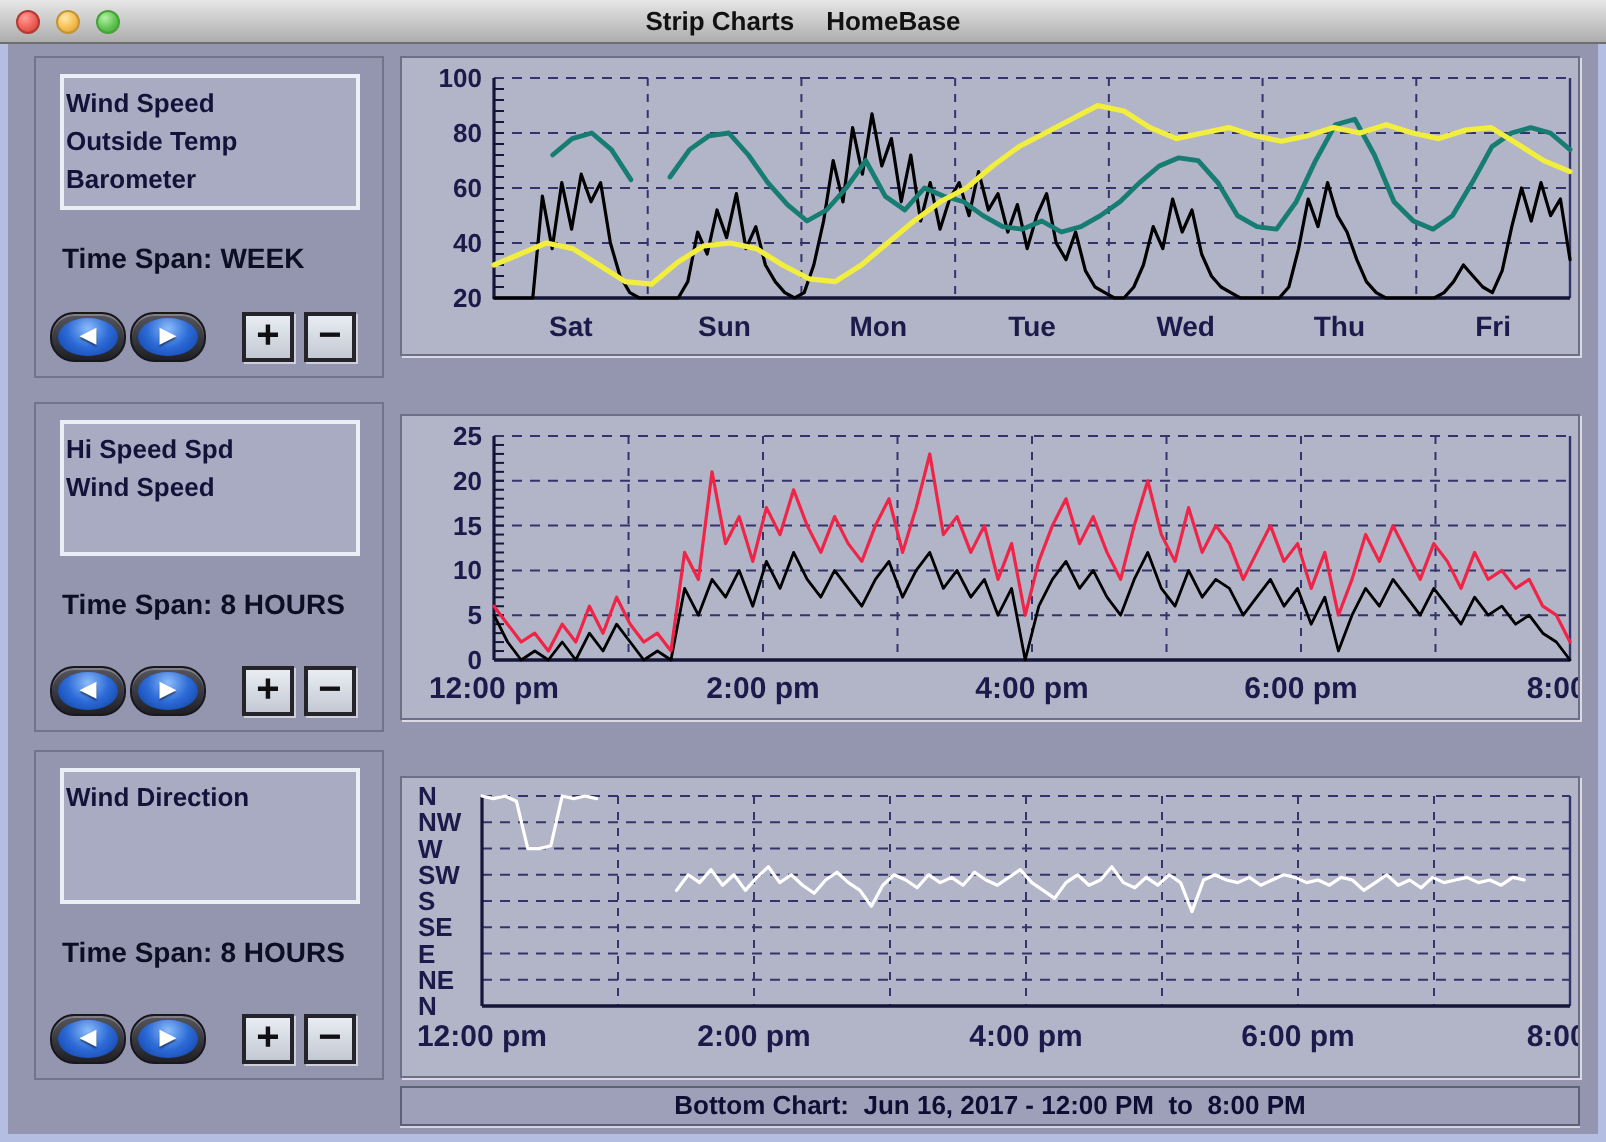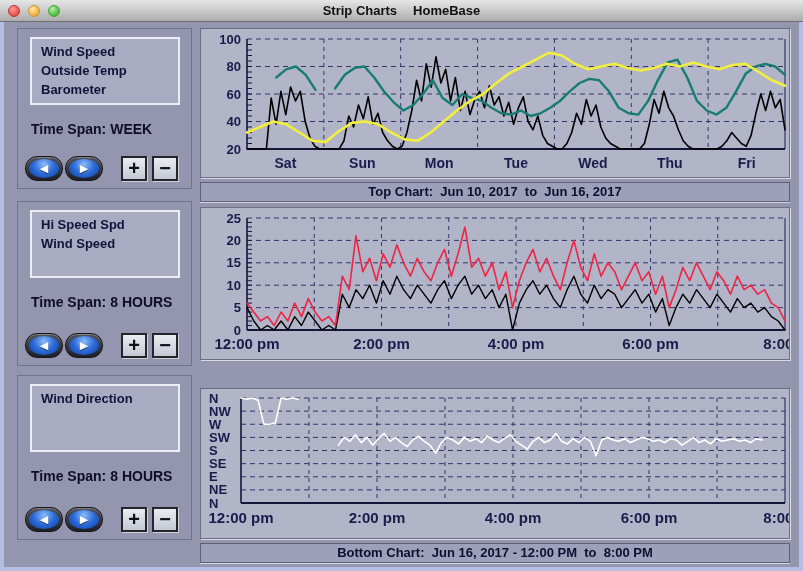--- a/index.html
+++ b/index.html
@@ -21,21 +21,21 @@
   .light.green{background:radial-gradient(circle at 35% 30%,#b6f0a8,#61c554 55%,#3e9c33);border:1px solid #45a335;}
   
   .content{position:absolute;left:4px;top:22px;width:795px;height:545px;background:#9496b0;}
   
   .ctl-panel{position:absolute;left:13px;width:175px;border:1px solid #73738c;}
   .ctl-panel.p1{top:6px;height:161px;}
   .ctl-panel.p2{top:179px;height:165px;}
   .ctl-panel.p3{top:353px;height:165px;}
   .listbox{position:absolute;left:12px;top:8px;width:150px;height:68px;
            background:#a9abc3;border:2px solid #eceef5;overflow:hidden;padding:3px 0;}
-  .list-item{font-size:13px;line-height:19px;padding:0 9px;color:#13133a;font-weight:600;}
+  .list-item{font-size:13px;line-height:19px;padding:0 1px;color:#13133a;font-weight:600;}
   .timespan{position:absolute;left:13px;top:92px;font-size:14px;font-weight:600;color:#0d0d24;}
   .timespan .val{margin-left:4px;}
   .btnrow{position:absolute;left:0;bottom:6px;width:100%;height:26px;}
   .nav-btn{position:absolute;width:38px;height:25px;border-radius:12px;cursor:pointer;
            background:linear-gradient(#55555e,#1f1f26);border:1px solid #17171c;
            box-shadow:inset 0 1px 0 rgba(255,255,255,.25);
            display:flex;align-items:center;justify-content:center;padding:0;}
   .nav-btn .oval{width:30px;height:19px;border-radius:50%;
            background:radial-gradient(ellipse at 50% 28%,#8cbcf8 0%,#2e6cd8 48%,#0b3ca2 100%);
            display:flex;align-items:center;justify-content:center;}
@@ -192,21 +192,20 @@
           <text x="315" y="139" text-anchor="middle" fill="#1b1b4b" font-size="14" font-weight="600" font-family="&quot;Liberation Sans&quot;,sans-serif">Tue</text>
           <text x="391.8571428571429" y="139" text-anchor="middle" fill="#1b1b4b" font-size="14" font-weight="600" font-family="&quot;Liberation Sans&quot;,sans-serif">Wed</text>
           <text x="468.7142857142857" y="139" text-anchor="middle" fill="#1b1b4b" font-size="14" font-weight="600" font-family="&quot;Liberation Sans&quot;,sans-serif">Thu</text>
           <text x="545.5714285714287" y="139" text-anchor="middle" fill="#1b1b4b" font-size="14" font-weight="600" font-family="&quot;Liberation Sans&quot;,sans-serif">Fri</text>
           <polyline points="46.0,120.0 50.8,120.0 55.7,120.0 60.5,120.0 65.4,120.0 70.2,69.1 75.1,95.3 79.9,62.3 84.8,85.6 89.6,58.1 94.5,71.9 99.3,62.3 104.2,92.5 109.0,109.0 113.9,117.3 118.7,120.0 123.5,120.0 128.4,120.0 133.2,120.0 138.1,120.0 142.9,111.8 147.8,87.0 152.6,98.0 157.5,76.0 162.3,89.8 167.2,67.8 172.0,95.3 176.9,84.3 181.7,103.5 186.6,111.8 191.4,117.3 196.3,120.0 201.1,117.3 205.9,103.5 210.8,81.5 215.6,51.3 220.5,71.9 225.3,34.8 230.2,58.1 235.0,27.9 239.9,54.0 244.7,40.3 249.6,71.9 254.4,48.5 259.3,81.5 264.1,62.3 269.0,85.6 273.8,70.5 278.6,62.3 283.5,78.8 288.3,56.8 293.2,76.0 298.0,67.8 302.9,87.0 307.7,73.3 312.6,95.3 317.4,78.8 322.3,67.8 327.1,92.5 332.0,100.8 336.8,87.0 341.7,106.3 346.5,114.5 351.4,117.3 356.2,120.0 361.0,120.0 365.9,114.5 370.7,103.5 375.6,84.3 380.4,95.3 385.3,70.5 390.1,87.0 395.0,76.0 399.8,98.0 404.7,109.0 409.5,114.5 414.4,117.3 419.2,120.0 424.1,120.0 428.9,120.0 433.7,120.0 438.6,120.0 443.4,114.5 448.3,95.3 453.1,70.5 458.0,84.3 462.8,62.3 467.7,78.8 472.5,87.0 477.4,100.8 482.2,111.8 487.1,117.3 491.9,120.0 496.8,120.0 501.6,120.0 506.5,120.0 511.3,120.0 516.1,120.0 521.0,117.3 525.8,111.8 530.7,103.5 535.5,109.0 540.4,114.5 545.2,117.3 550.1,106.3 554.9,84.3 559.8,65.0 564.6,81.5 569.5,62.3 574.3,78.8 579.2,70.5 584.0,100.8" fill="none" stroke="#000000" stroke-width="1.6" stroke-linejoin="round" stroke-linecap="round"></polyline>
           <polyline points="75.3,48.5 85.1,40.3 94.9,37.5 104.7,45.8 114.5,60.9" fill="none" stroke="#177d72" stroke-width="2.4" stroke-linejoin="round" stroke-linecap="round"></polyline>
           <polyline points="134.0,59.5 143.8,45.8 153.6,38.9 163.4,37.5 173.2,48.5 182.9,62.3 192.7,73.3 202.5,81.5 212.3,76.0 222.1,65.0 231.9,51.3 241.6,69.1 251.4,76.0 261.2,65.0 271.0,69.1 280.8,71.9 290.5,78.8 300.3,84.3 310.1,85.6 319.9,81.5 329.7,87.0 339.5,84.3 349.2,78.8 359.0,71.9 368.8,62.3 378.6,54.0 388.4,49.9 398.1,51.3 407.9,62.3 417.7,78.8 427.5,84.3 437.3,85.6 447.1,71.9 456.8,51.3 466.6,33.4 476.4,30.6 486.2,48.5 496.0,71.9 505.7,81.5 515.5,85.6 525.3,78.8 535.1,62.3 544.9,44.4 554.7,37.5 564.4,34.8 574.2,37.5 584.0,45.8" fill="none" stroke="#177d72" stroke-width="2.4" stroke-linejoin="round" stroke-linecap="round"></polyline>
           <polyline points="46.0,103.5 59.1,98.0 72.2,92.5 85.4,95.3 98.5,103.5 111.6,111.8 124.7,113.1 137.9,102.1 151.0,93.9 164.1,92.5 177.2,95.3 190.3,103.5 203.5,110.4 216.6,111.8 229.7,103.5 242.8,92.5 256.0,81.5 269.1,71.9 282.2,65.0 295.3,54.0 308.4,44.4 321.6,37.5 334.7,30.6 347.8,23.8 360.9,26.5 374.0,34.8 387.2,40.3 400.3,37.5 413.4,34.8 426.5,38.9 439.7,41.6 452.8,38.9 465.9,34.8 479.0,37.5 492.1,33.4 505.3,37.5 518.4,40.3 531.5,36.1 544.6,34.8 557.8,43.0 570.9,51.3 584.0,56.8" fill="none" stroke="#f2ee3e" stroke-width="2.6" stroke-linejoin="round" stroke-linecap="round"></polyline>
         </svg>
     </div>
-    <div class="caption c1">Top Chart:  Jun 10, 2017  to  Jun 16, 2017</div>
 
     <div class="chart-panel mid">
       <svg id="svg-mid" width="590" height="153" viewBox="0 0 590 153">
           <line x1="46" y1="99.6" x2="584" y2="99.6" stroke="#34346c" stroke-width="1" stroke-dasharray="5,4"></line>
           <line x1="46" y1="77.19999999999999" x2="584" y2="77.19999999999999" stroke="#34346c" stroke-width="1" stroke-dasharray="5,4"></line>
           <line x1="46" y1="54.8" x2="584" y2="54.8" stroke="#34346c" stroke-width="1" stroke-dasharray="5,4"></line>
           <line x1="46" y1="32.39999999999999" x2="584" y2="32.39999999999999" stroke="#34346c" stroke-width="1" stroke-dasharray="5,4"></line>
           <line x1="46" y1="10" x2="584" y2="10" stroke="#34346c" stroke-width="1" stroke-dasharray="5,4"></line>
           <line x1="113.25" y1="10" x2="113.25" y2="122" stroke="#34346c" stroke-width="1" stroke-dasharray="4,4"></line>
           <line x1="180.5" y1="10" x2="180.5" y2="122" stroke="#34346c" stroke-width="1" stroke-dasharray="4,4"></line>

